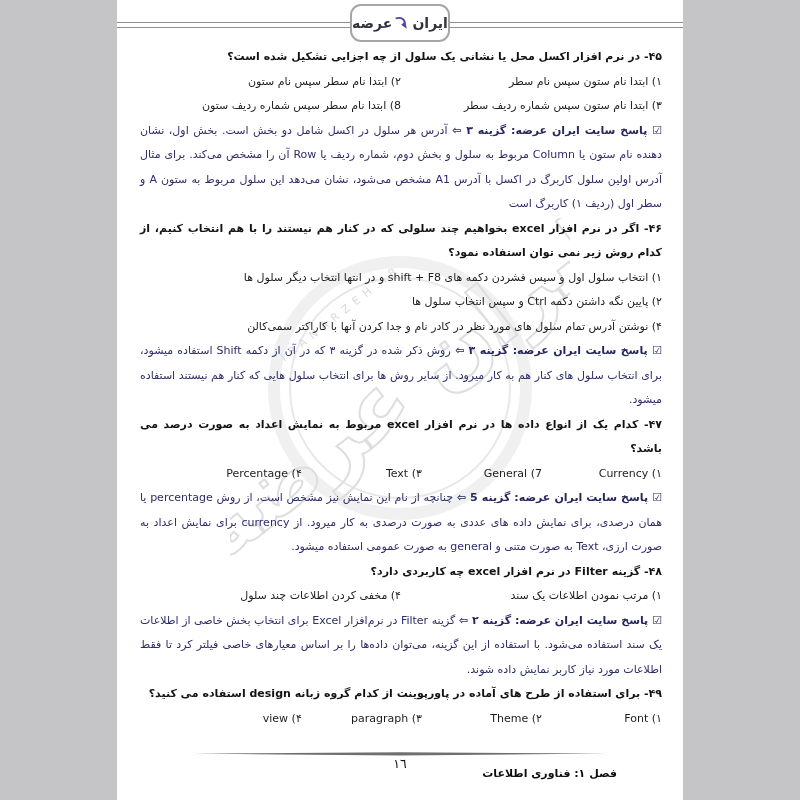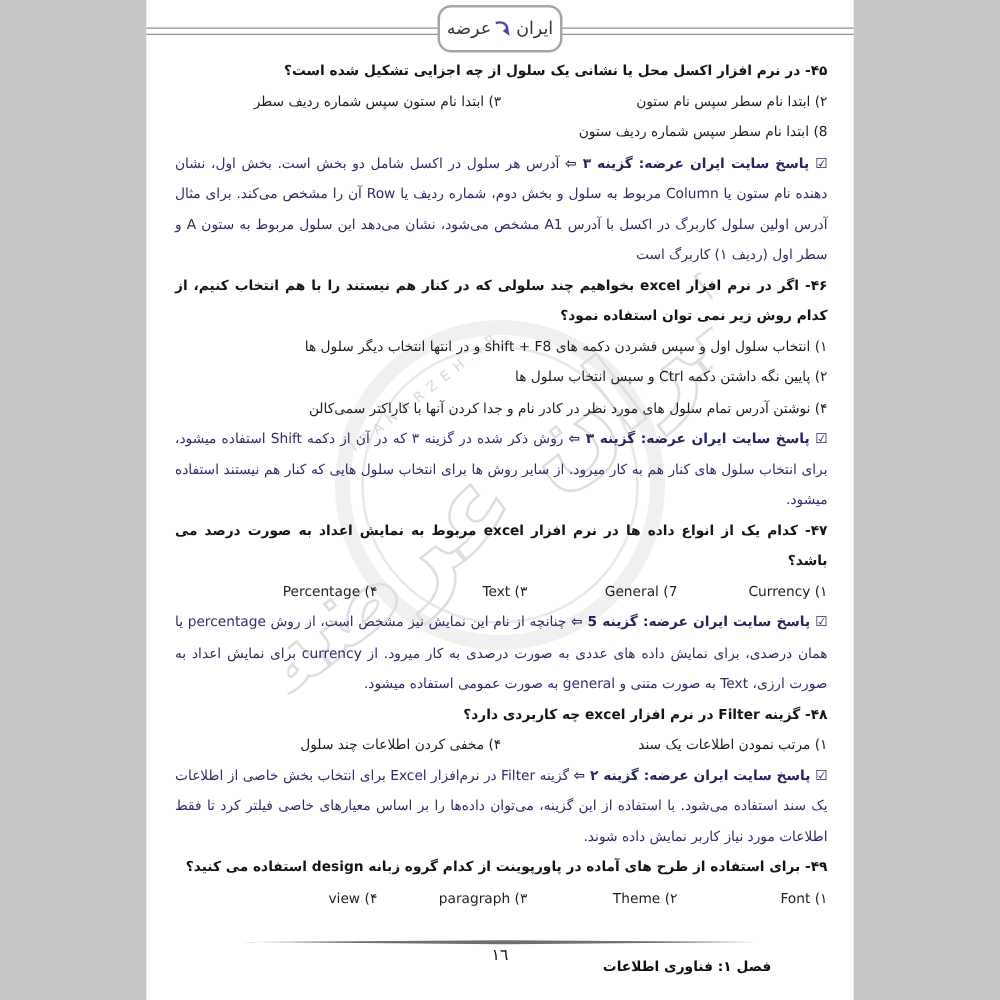--- a/index.html
+++ b/index.html
@@ -29,21 +29,21 @@
     position:absolute; left:50%; top:4px; transform:translateX(-50%);
     width:100px; height:38px;
     background:#ffffff;
     border:2.5px solid #a6a6a6;
     border-radius:11px;
     display:flex; align-items:center; justify-content:center;
     direction:rtl; gap:2px;
     z-index:2;
   }
   .logo-box span {
-    font-weight:normal; font-size:14px; color:#33333d;
+    font-weight:bold; font-size:14px; color:#33333d;
     letter-spacing:-0.5px;
   }
   .logo-arrow { width:16px; height:16px; margin-top:2px; }
 
   
   .watermark {
     position:absolute; left:50%; top:388px;
     transform:translate(-50%,-50%);
     z-index:0;
   }
@@ -112,20 +112,21 @@
       <text class="wm-site" x="170" y="78" text-anchor="middle">IRANARZEH.IR</text>
       <text class="wm-brand" x="170" y="200" text-anchor="middle">ایران عرضه</text>
     </g>
   </svg>
 
   <div class="content">
 
     <div>
       <div class="q-title">۴۵- در نرم افزار اکسل محل یا نشانی یک سلول از چه اجزایی تشکیل شده است؟</div>
       <div class="opts-2">
+        <div class="opt">۱) ابتدا نام ستون سپس نام سطر</div>
         <div class="opt">۲) ابتدا نام سطر سپس نام ستون</div>
         <div class="opt">۳) ابتدا نام ستون سپس شماره ردیف سطر</div>
         <div class="opt">8) ابتدا نام سطر سپس شماره ردیف ستون</div>
       </div>
       <div class="answer"><b>☑ پاسخ سایت ایران عرضه: گزینه ۳ ⇦</b> <span>آدرس هر سلول در اکسل شامل دو بخش است. بخش اول، نشان دهنده نام ستون یا Column مربوط به سلول و بخش دوم، شماره ردیف یا Row آن را مشخص می‌کند. برای مثال آدرس اولین سلول کاربرگ در اکسل با آدرس A1 مشخص می‌شود، نشان می‌دهد این سلول مربوط به ستون A و سطر اول (ردیف ۱) کاربرگ است</span></div>
     </div>
 
     <div>
       <div class="q-title">۴۶- اگر در نرم افزار excel بخواهیم چند سلولی که در کنار هم نیستند را با هم انتخاب کنیم، از کدام روش زیر نمی توان استفاده نمود؟</div>
       <div class="opts-1">

